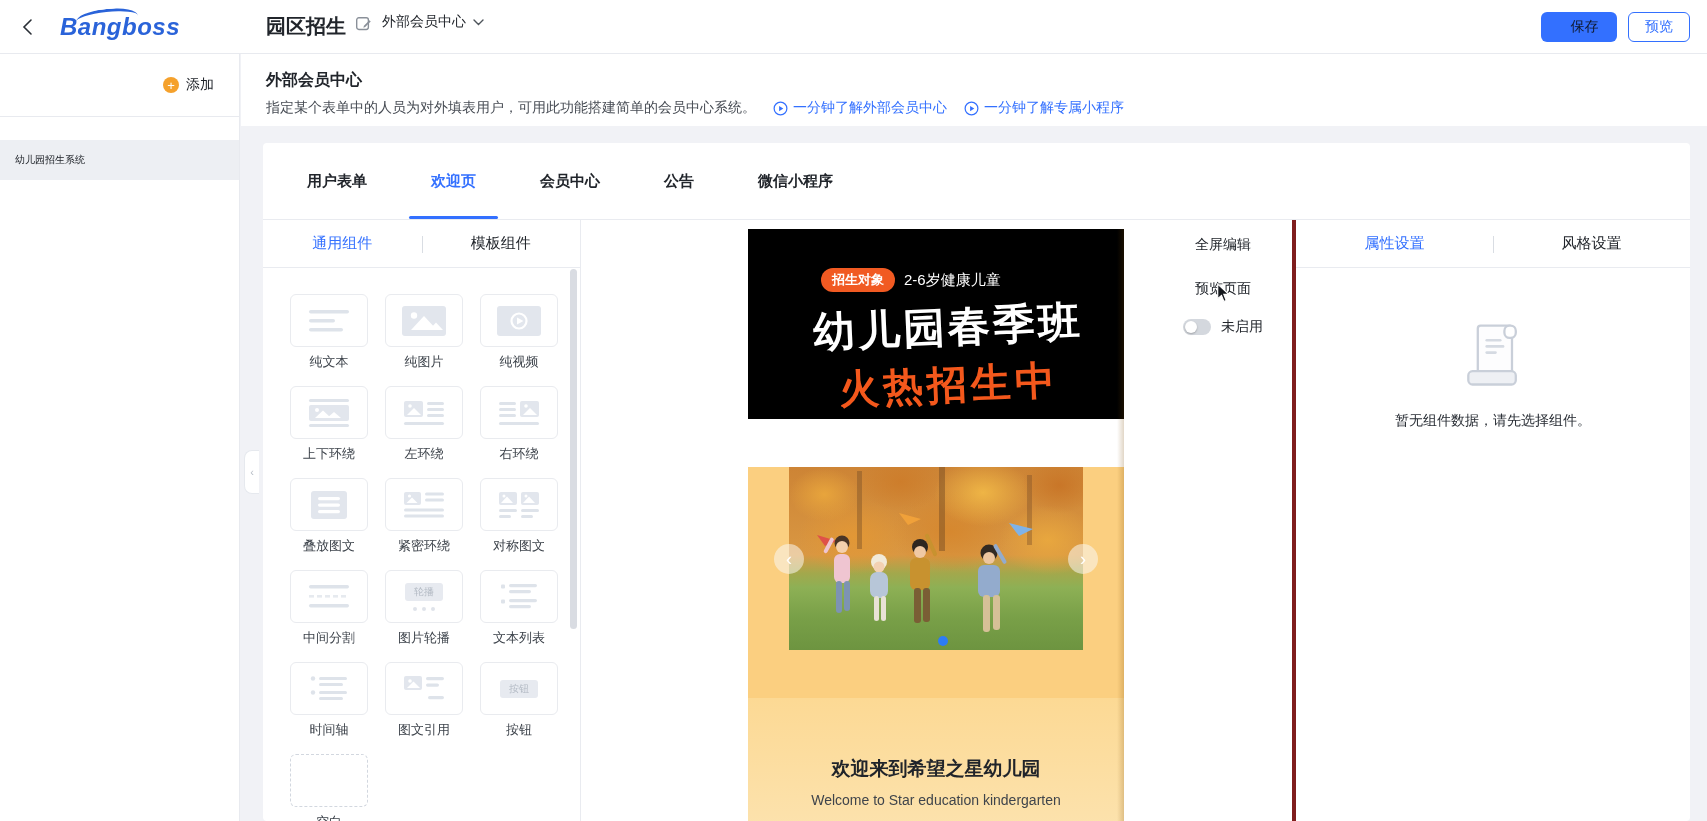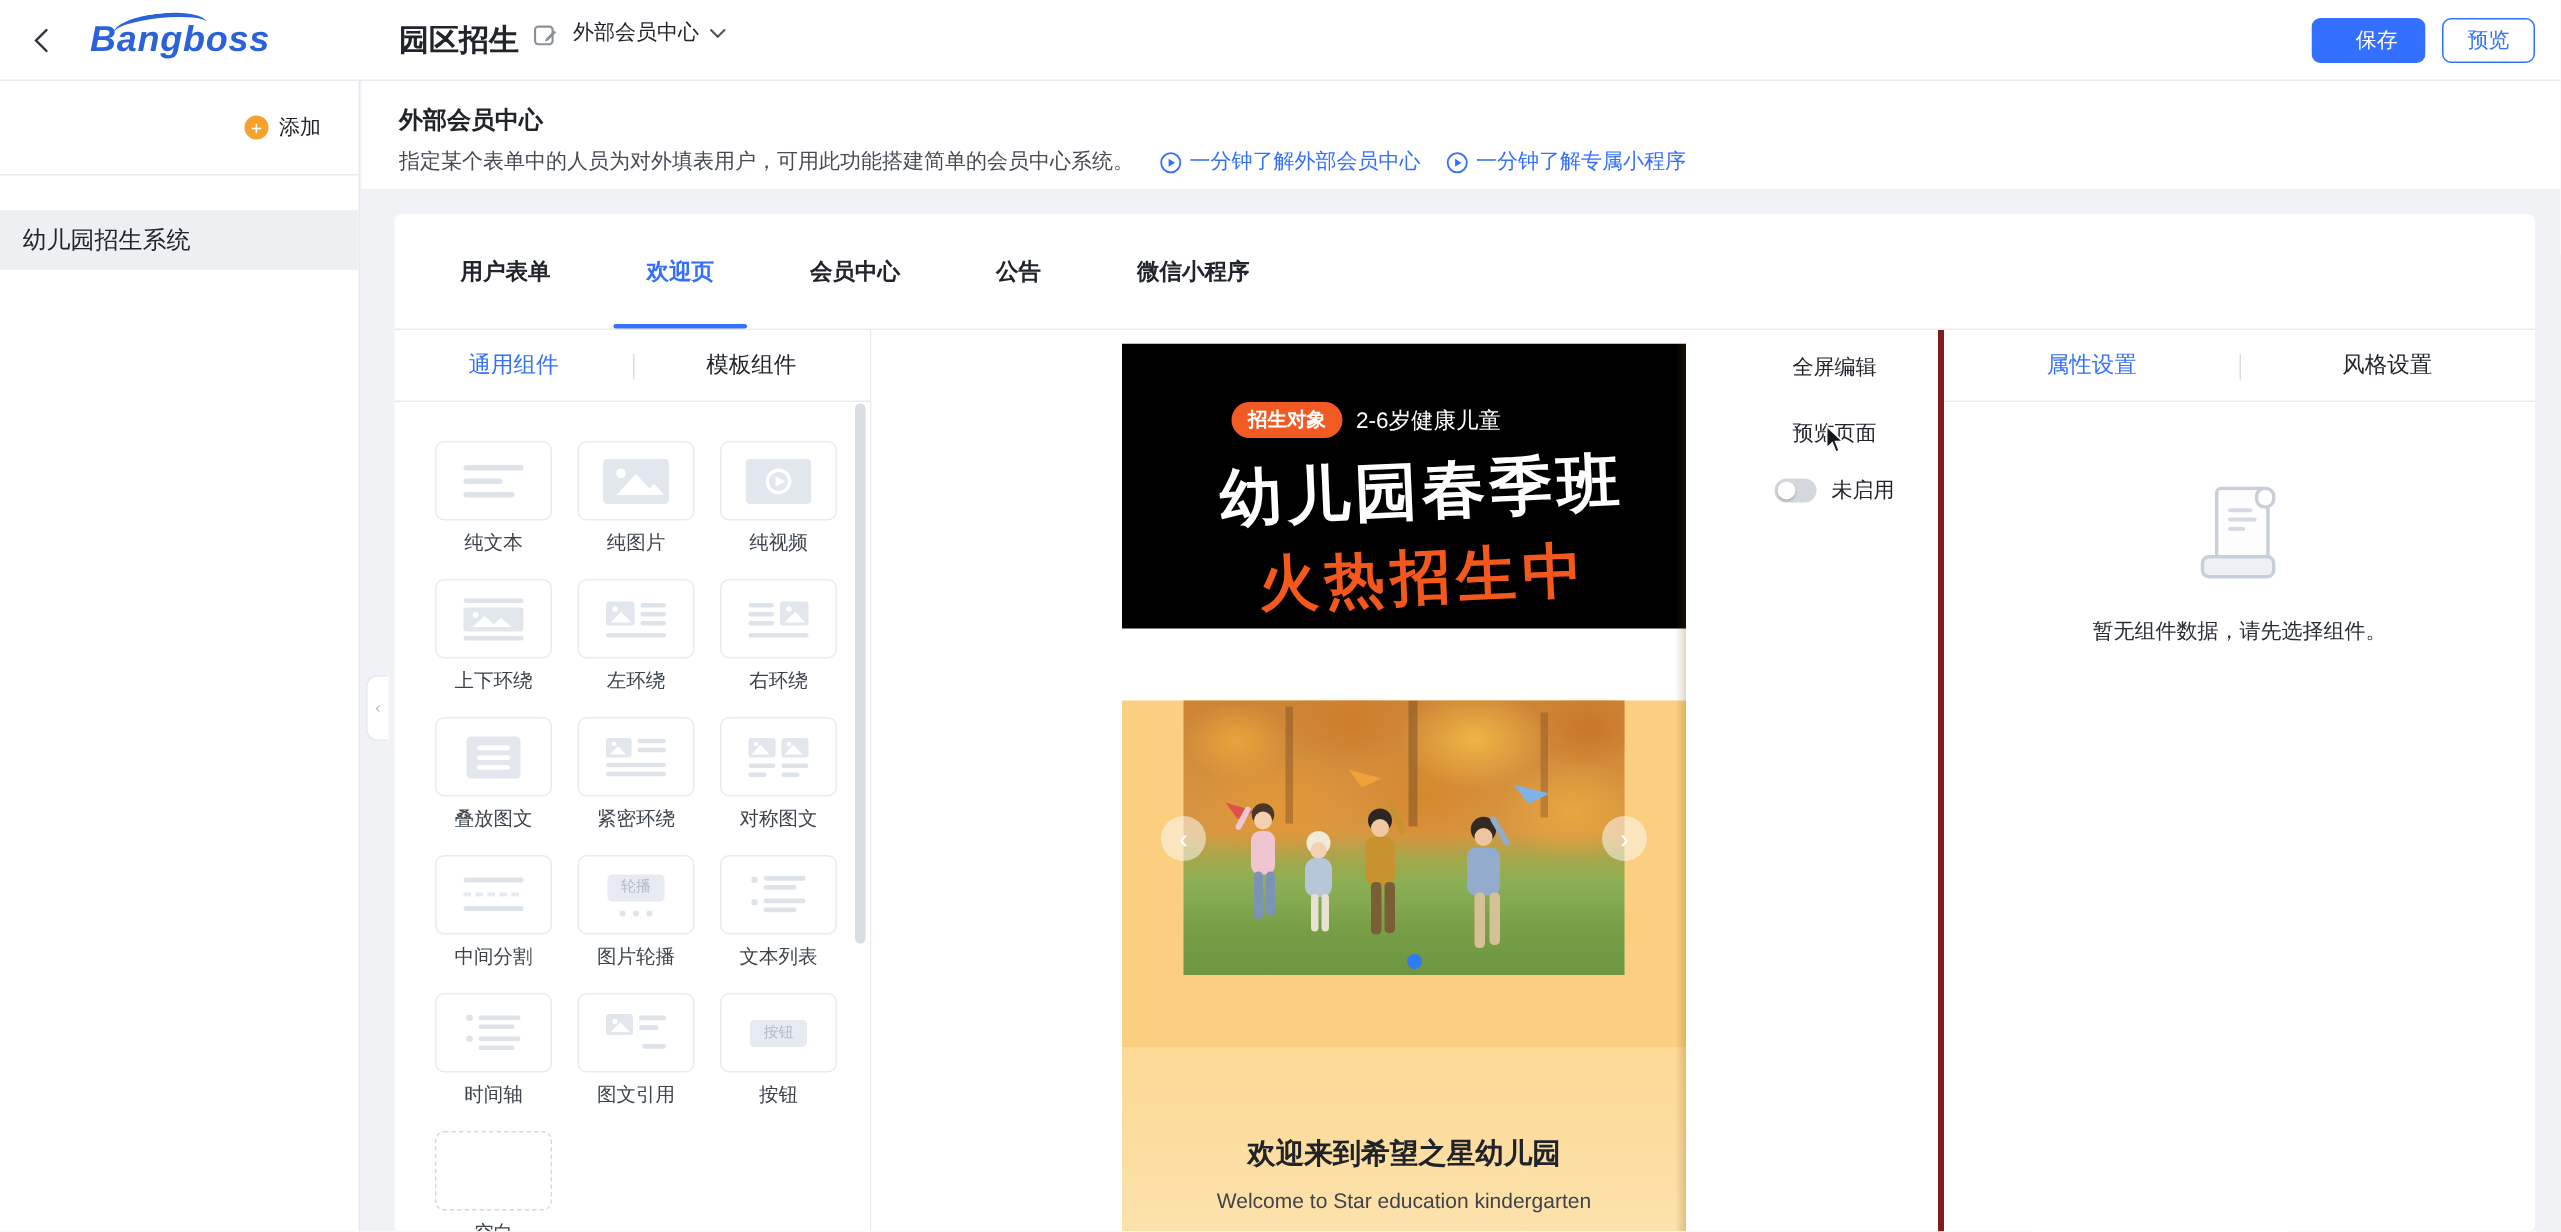--- a/index.html
+++ b/index.html
@@ -16,34 +16,34 @@
     font-size:24px; color:#2a63d9; letter-spacing:.5px; width:130px; }
   .logo::before { content:""; position:absolute; top:-4px; left:16px; width:62px; height:16px;
     border-top:3.5px solid #2a63d9; border-radius:50%; transform:rotate(-6deg); }
   .doc-title-group { display:flex; align-items:flex-start; margin-left:76px; }
   .doc-title { font-size:20px; font-weight:bold; color:#21252b; }
   .rename-icon { margin:2px 10px 0 9px; cursor:pointer; display:flex; }
   .app-switcher { display:flex; align-items:center; gap:7px; font-size:14px; color:#21252b; cursor:pointer; }
   .topbar-spacer { flex:1; }
   .btn { height:30px; border-radius:6px; font-size:14px; display:inline-flex; align-items:center;
     justify-content:center; cursor:pointer; border:1px solid transparent; }
-  .btn-save { background:#3370ff; color:#ffffff; width:76px; margin-right:11px;padding-left:11px; }
+  .btn-save { background:#3370ff; color:#0f172a; width:76px; margin-right:11px;padding-left:11px; }
   .btn-preview { background:#fff; color:#3370ff; border-color:#3370ff; width:62px; margin-right:17px;text-align:center; }
 
   
   .sidebar { position:absolute; top:54px; left:0; bottom:0; width:240px; background:#fff;
     border-right:1px solid #e8eaef; z-index:20; }
   .add-row { height:63px; display:flex; align-items:center; justify-content:flex-end;
     padding-right:25px; border-bottom:1px solid #e8eaef; cursor:pointer; }
   .plus-circle { width:16px; height:16px; border-radius:50%; background:#f5a12c; color:#fff;
     display:flex; align-items:center; justify-content:center; font-size:13px; line-height:1; margin-right:7px; }
   .add-label { font-size:14px; color:#21252b; }
   .side-list { margin-top:23px; }
   .side-item { height:40px; display:flex; align-items:center; padding-left:15px;
-    font-size:16px; color:#21252b; background:#edeff3; cursor:pointer; }
+    font-size:10px; color:#21252b; background:#edeff3; cursor:pointer; }
 
   
   .subheader { position:absolute; top:54px; left:241px; right:0; height:72px; background:#fff; padding-left:25px; }
   .subheader h1 { font-size:16px; font-weight:bold; color:#21252b; padding-top:16px; }
   .sub-desc-row { display:flex; align-items:center; margin-top:8px; font-size:14px; color:#474c54; }
   .help-link { display:flex; align-items:center; gap:5px; color:#3370ff; cursor:pointer; margin-left:17px; }
 
   
   .card { position:absolute; top:143px; left:263px; width:1427px; height:678px; background:#fff;
     border-radius:4px; display:flex; flex-direction:column; overflow:hidden; }

